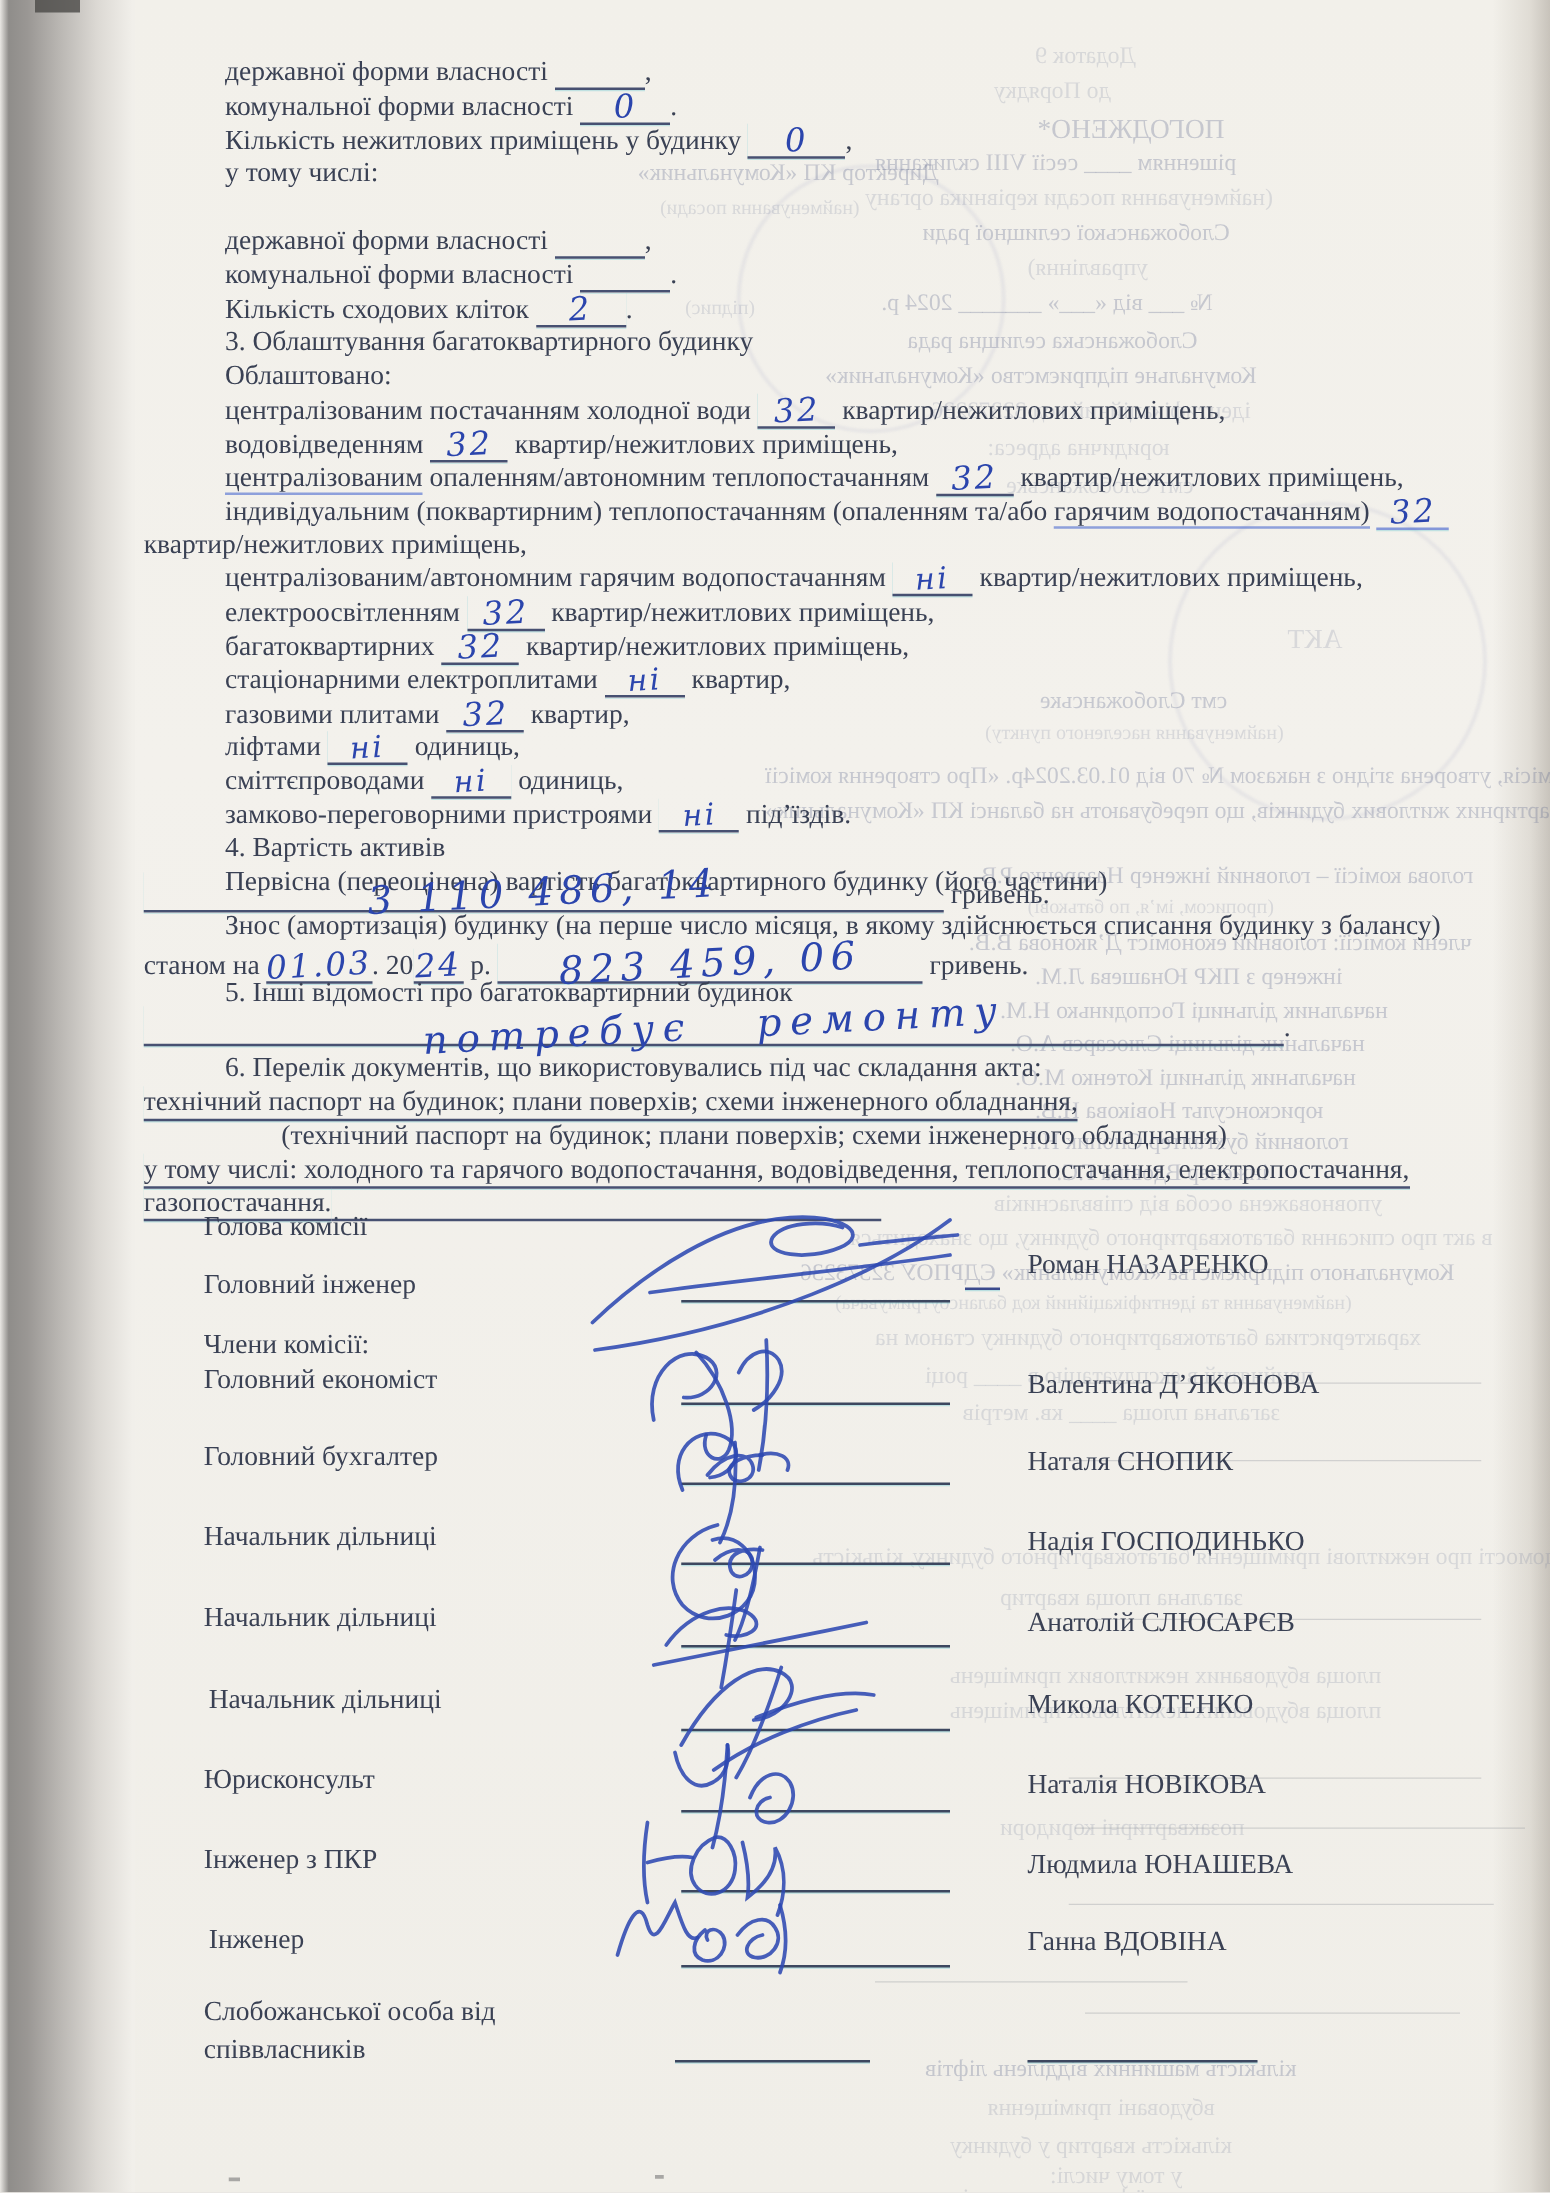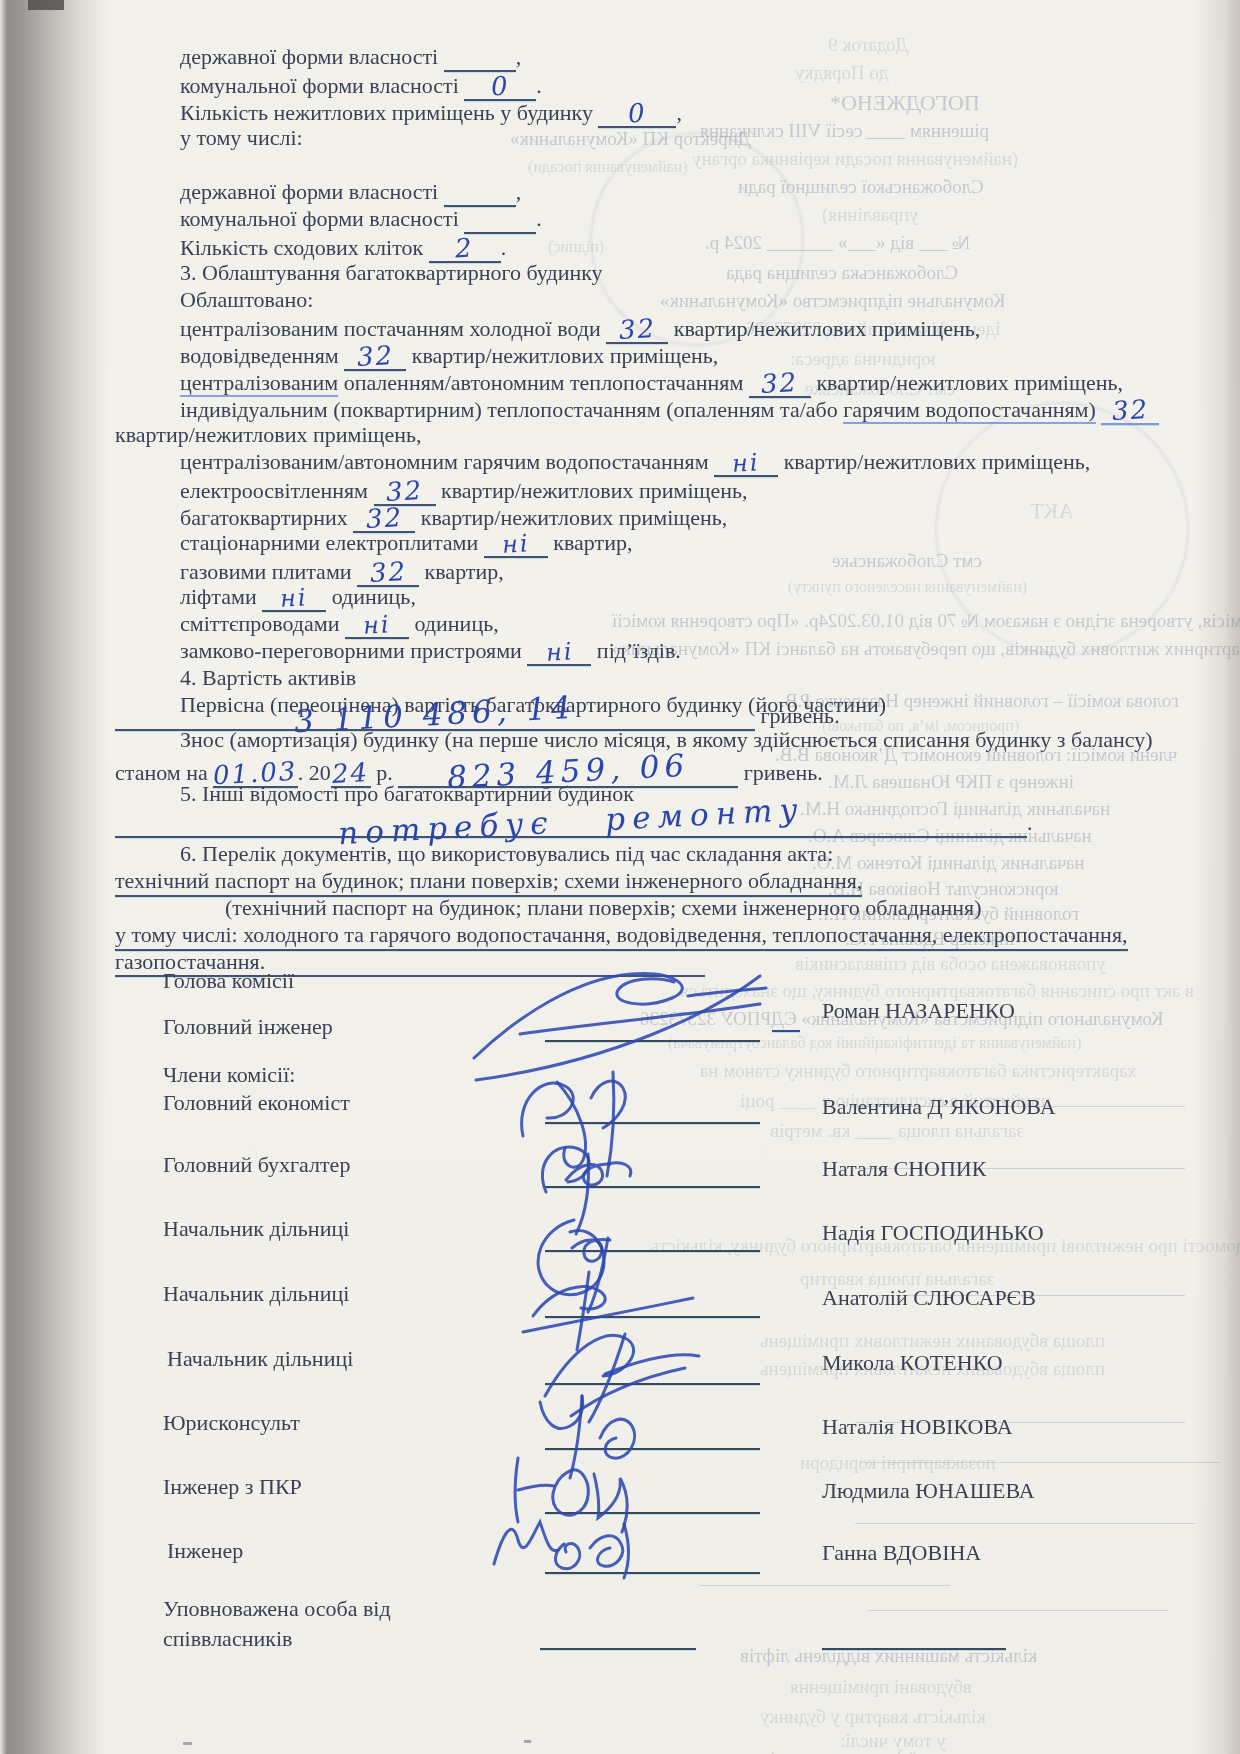--- a/index.html
+++ b/index.html
@@ -301,18 +301,18 @@
   <div class="t" style="left:167px;top:1538px;">Інженер</div>
   <div class="sigline" style="left:545px;top:1572px;width:215px;"></div>
   <div class="t" style="left:822px;top:1540px;">Ганна ВДОВІНА</div>
   <svg class="sig" style="left:478px;top:1496px;" width="196" height="92" viewBox="0 0 196 92">
     <path d="M16 68 C24 40 34 20 40 44 C46 64 54 40 62 26 C68 44 72 58 80 54"></path>
     <path d="M86 48 C76 56 74 68 84 72 C96 76 106 62 100 52 C94 44 84 48 88 56"></path>
     <path d="M112 52 C122 38 136 36 142 46 C150 58 138 72 126 70 C114 68 120 54 132 52"></path>
     <path d="M146 28 C152 48 152 66 146 82"></path>
   </svg>
 
-  <div class="t" style="left:163px;top:1596px;">Уповноважена особа від</div>
+  <div class="t" style="left:163px;top:1596px;">Слобожанської особа від</div>
   <div class="t" style="left:163px;top:1626px;">співвласників</div>
   <div class="sigline" style="left:540px;top:1648px;width:156px;"></div>
   <div class="sigline" style="left:822px;top:1648px;width:184px;"></div>
 
 </div>
 
 </body></html>

